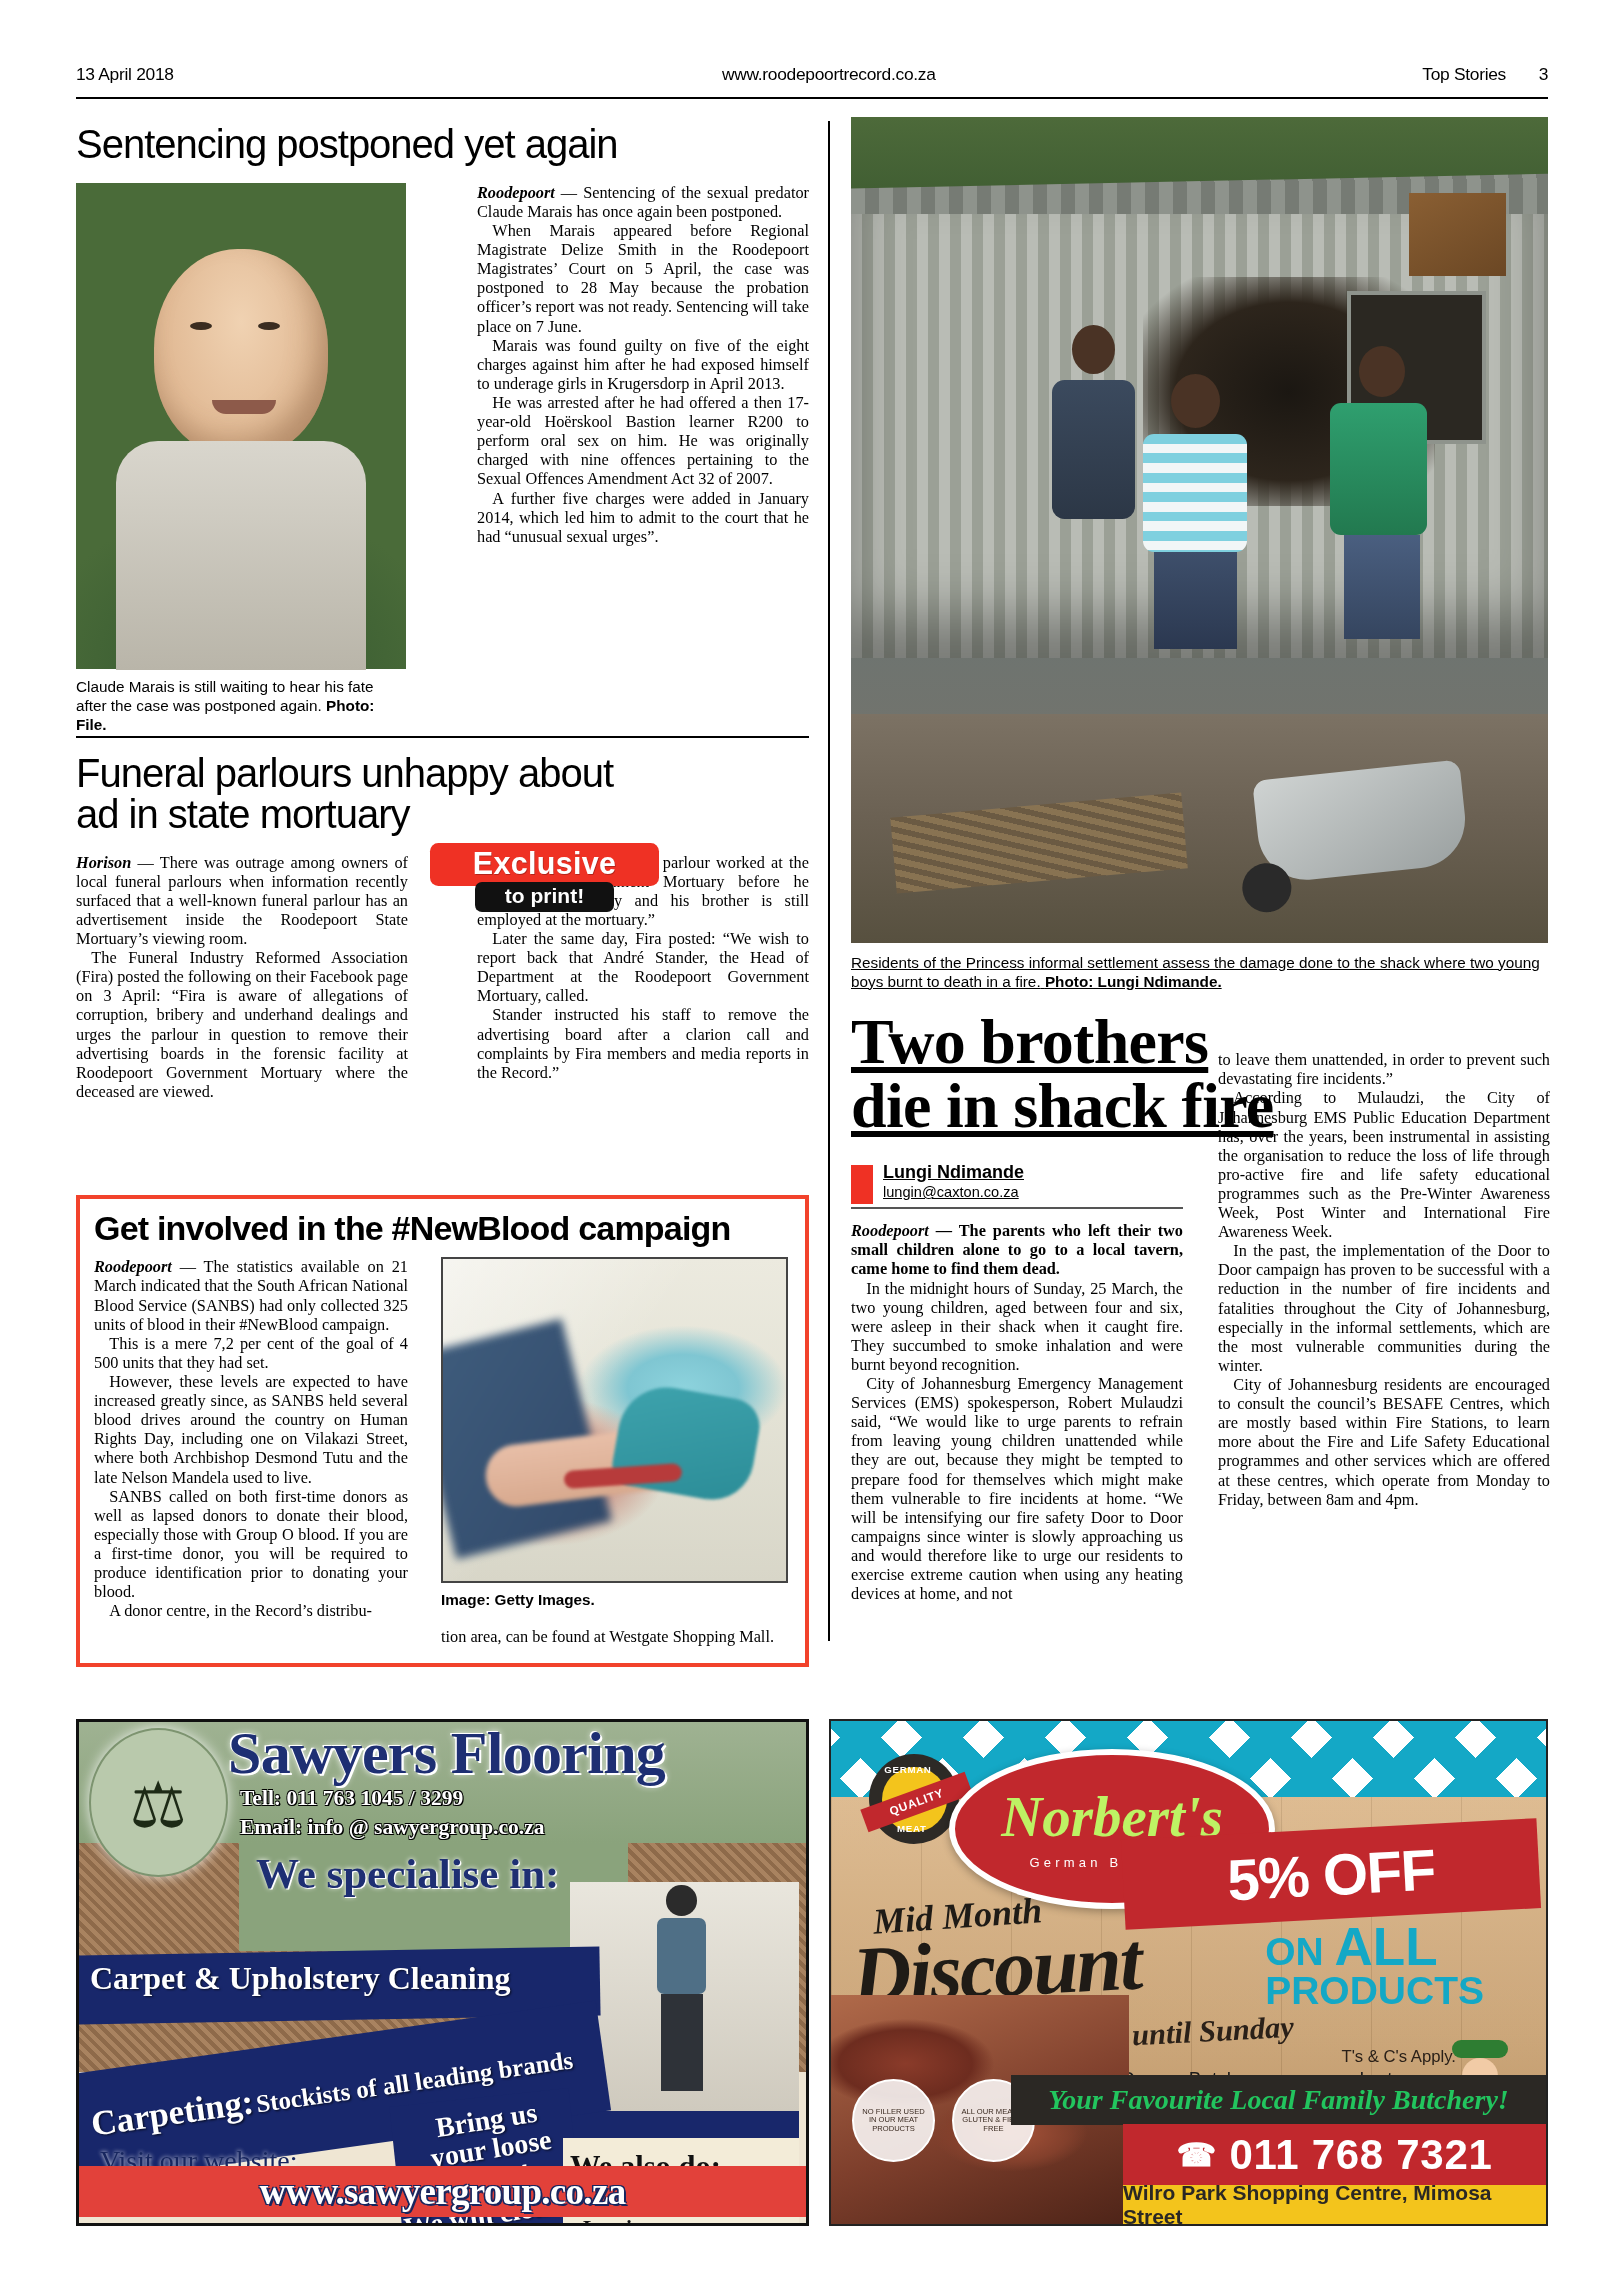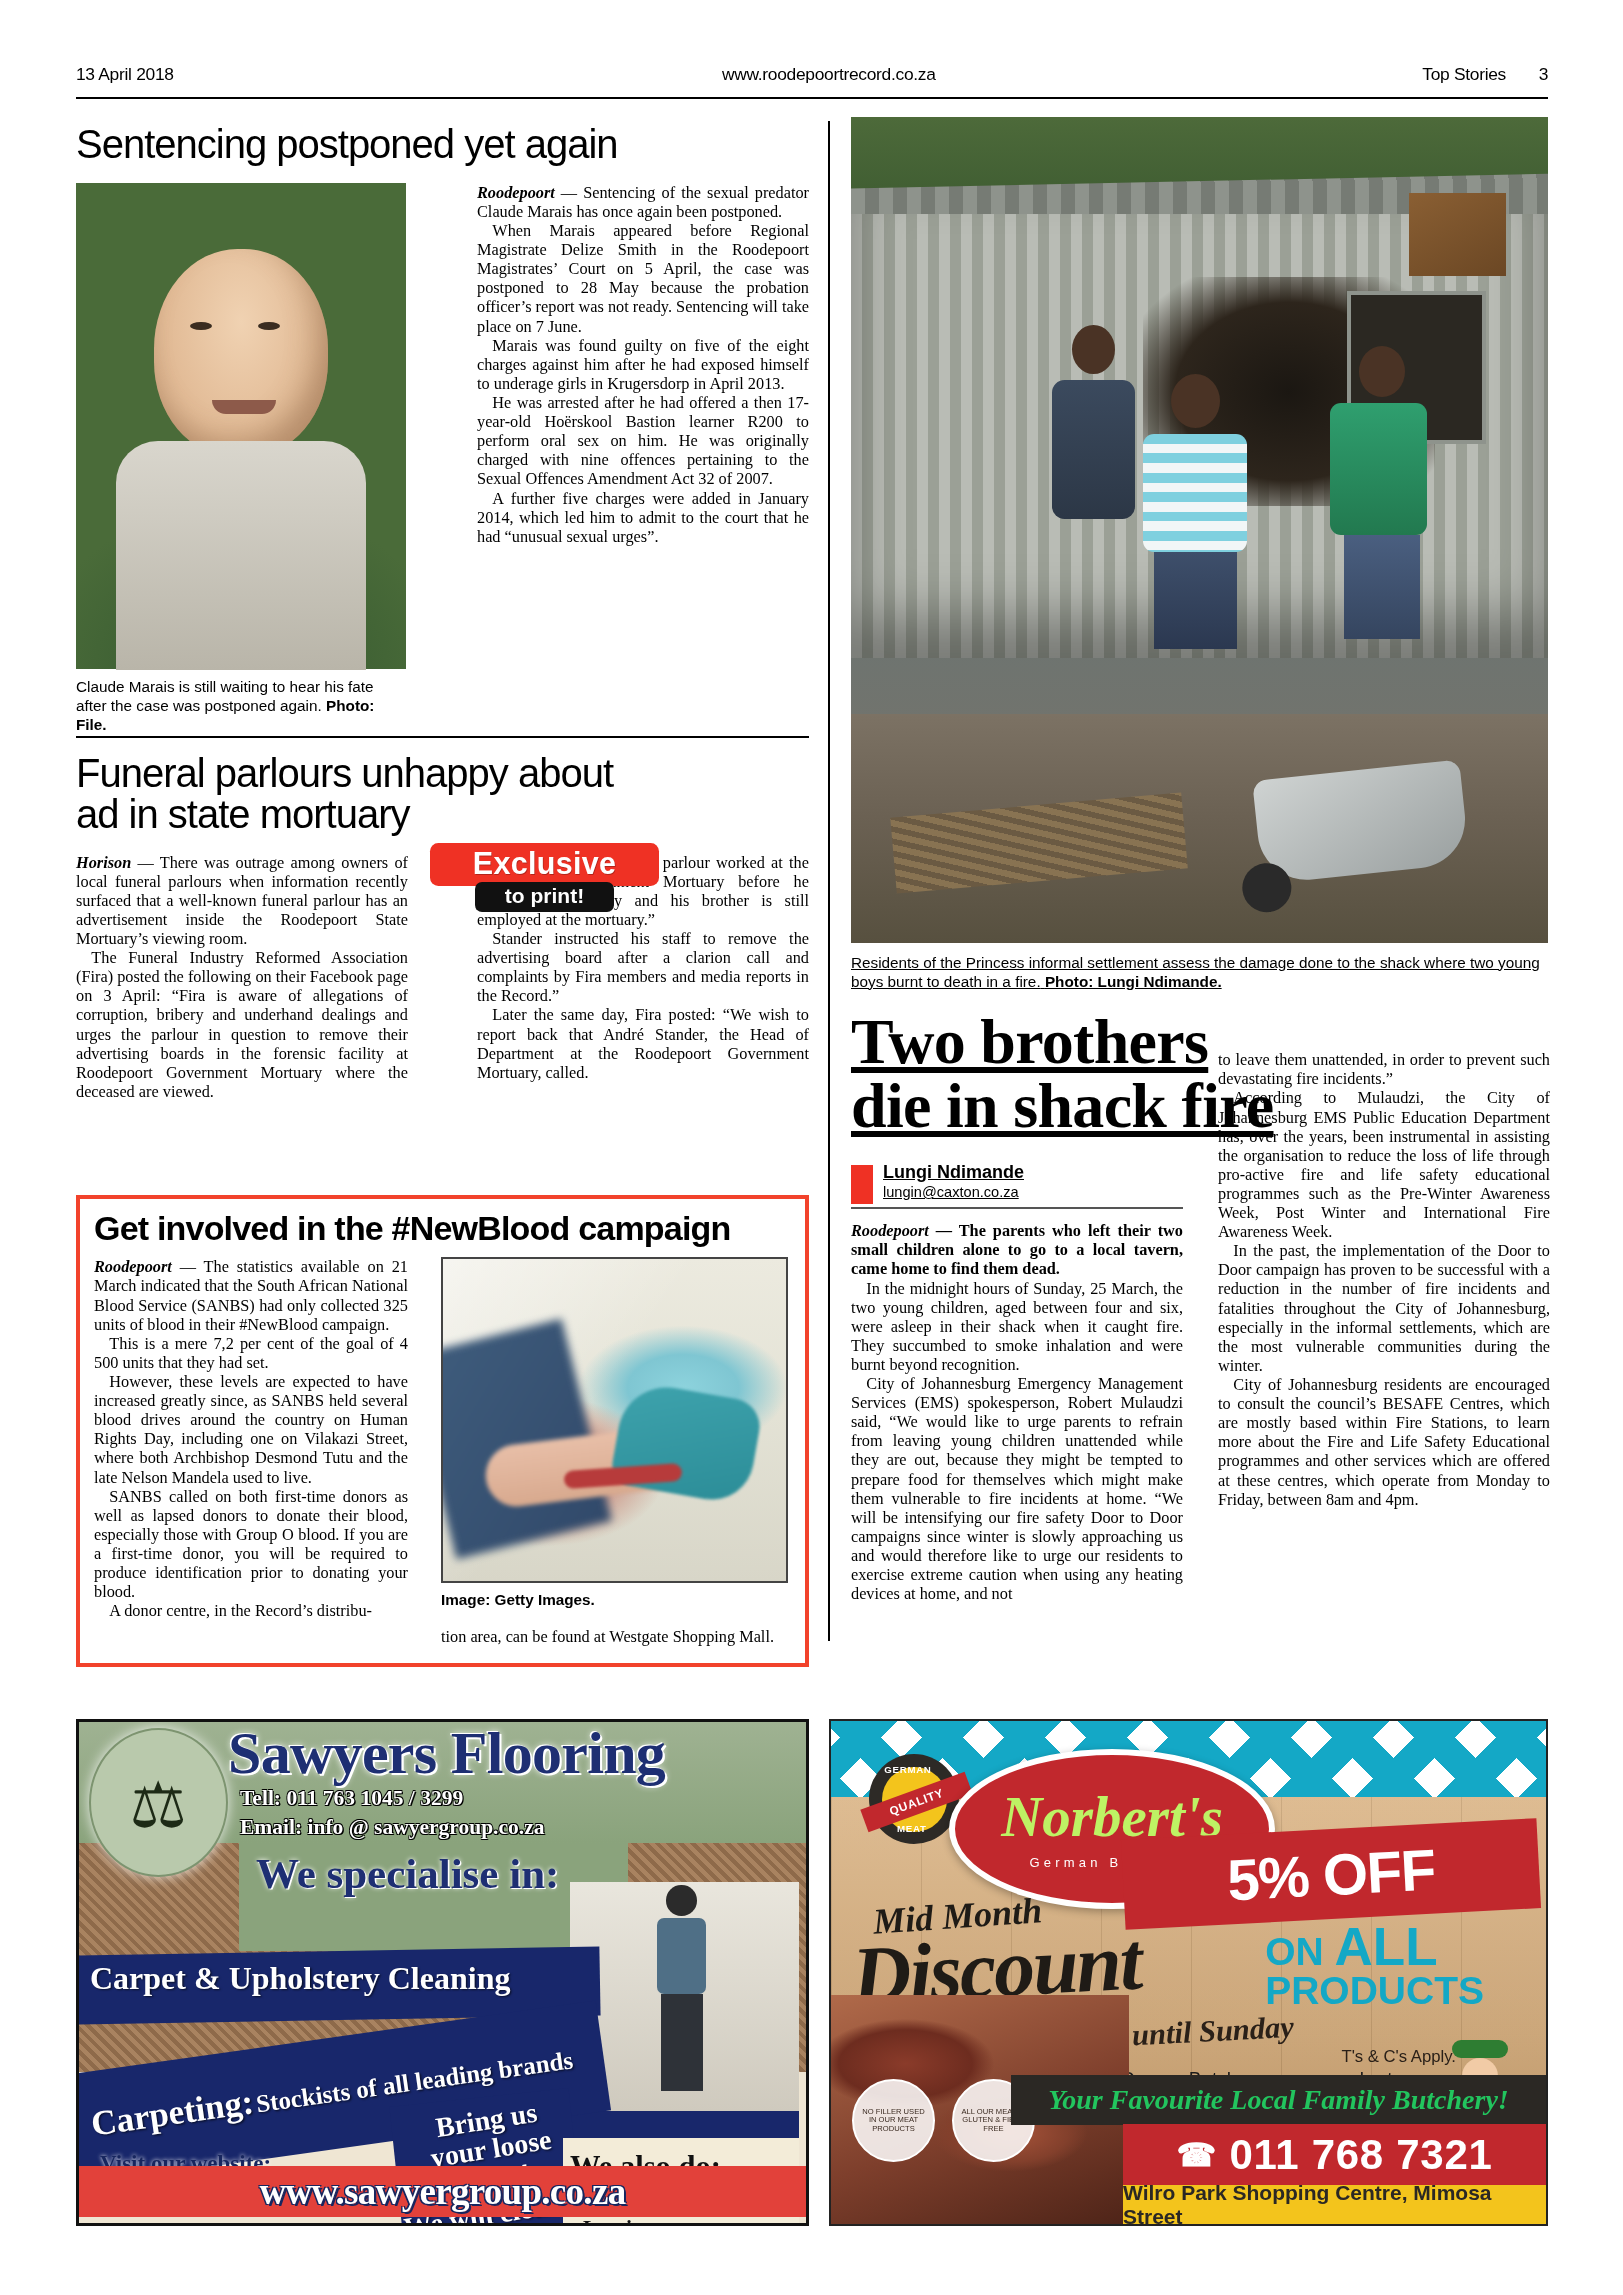--- a/index.html
+++ b/index.html
@@ -283,22 +283,22 @@
     position:absolute; right:7px; top:416px; width:236px; height:298px; background:#f3ecd8;
   }
   .sw-also {
     position:absolute; right:28px; top:428px; width:208px;
     font-family:"Liberation Serif", serif; font-weight:700; color:#111;
   }
   .sw-also h4 { font-size:30.5px; margin-bottom:4.2px; }
   .sw-also ul { list-style:none; }
   .sw-also li { font-size:21.5px; line-height:1.22; }
   .sw-visit {
-    position:absolute; left:21px; bottom:46px; font-family:"Liberation Serif", serif; font-weight:700;
-    font-size:23px; color:#17265f; text-shadow:0 0 4.2px #fff;text-align:right;
+    position:absolute; left:21px; bottom:46px; font-family:"Liberation Serif", serif; font-weight:400;
+    font-size:28px; color:#17265f; text-shadow:0 0 4.2px #fff;text-align:right;
   }
   .sw-redbar {
     position:absolute; left:0; bottom:5.6px; width:100%; height:51px; background:#e2413a;
     display:flex; align-items:center; justify-content:center;
   }
   .sw-redbar span {
     font-family:"Liberation Serif", serif; font-weight:700; font-size:37px; color:#fff;
     text-shadow:2.1px 2.1px 0 #17265f,-1.4px -1.4px 0 #17265f,1.4px -1.4px 0 #17265f,-1.4px 1.4px 0 #17265f;
     letter-spacing:-0.7px;
   }
@@ -459,22 +459,22 @@
       <span>ad in state mortuary</span>
     </h1>
 
     <div class="funeral-cols">
       <div class="c1 body-serif">
         <p class="first"><b class="dateline">Horison</b> <span>— There was outrage among owners of local funeral parlours when information recently surfaced that a well-known funeral parlour has an advertisement inside the Roodepoort State Mortuary’s viewing room.</span></p>
         <p>The Funeral Industry Reformed Association (Fira) posted the following on their Facebook page on 3 April: “Fira is aware of allegations of corruption, bribery and underhand dealings and urges the parlour in question to remove their advertising boards in the forensic facility at Roodepoort Government Mortuary where the deceased are viewed.</p>
       </div>
       <div class="c2 body-serif">
         <p class="first">“A senior employee of the parlour worked at the Roodepoort Government Mortuary before he joined the company and his brother is still employed at the mortuary.”</p>
+        <p>Later the same day, Fira posted: “We wish to report back that André Stander, the Head of Department at the Roodepoort Government Mortuary, called.</p>
         <p>Stander instructed his staff to remove the advertising board after a clarion call and complaints by Fira members and media reports in the Record.”</p>
-        <p>Later the same day, Fira posted: “We wish to report back that André Stander, the Head of Department at the Roodepoort Government Mortuary, called.</p>
       </div>
     </div>
   </div>
 
   <div class="excl-badge">
     <div class="ex">Exclusive</div>
     <div class="tp">to print!</div>
   </div>
 
   <div class="newblood">

